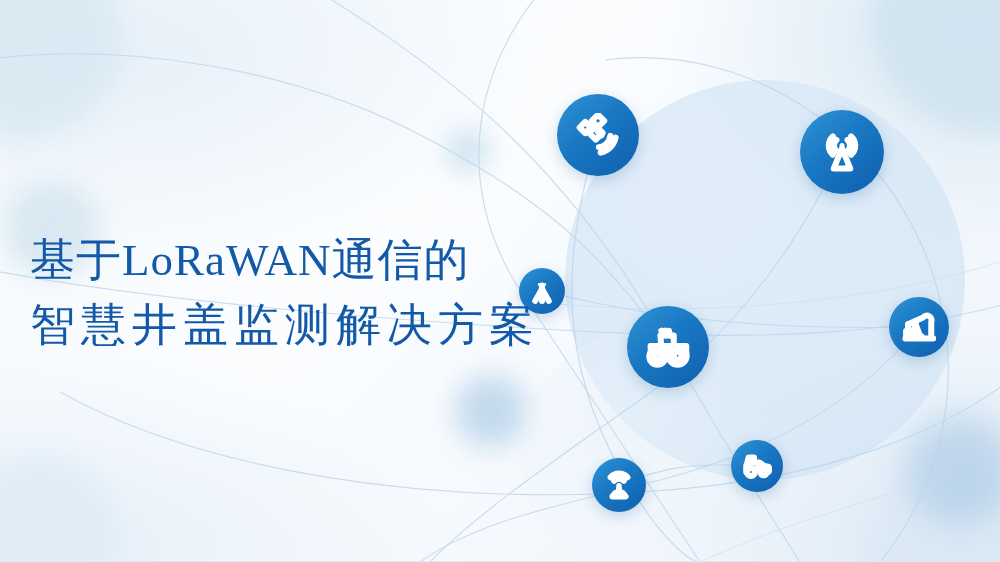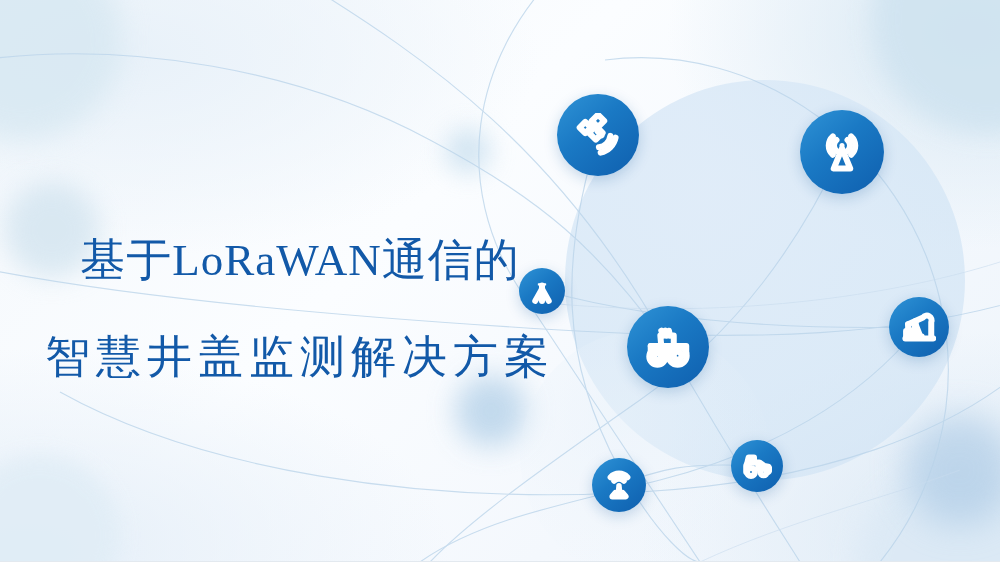--- a/index.html
+++ b/index.html
@@ -11,21 +11,20 @@
   #slide{
     position:relative;width:1000px;height:562px;overflow:hidden;
     background:
       radial-gradient(ellipse 70% 60% at 12% 10%, #e8f1f9 0%, rgba(232,241,249,0) 60%),
       radial-gradient(ellipse 55% 70% at 97% 6%, #d8e8f3 0%, rgba(216,232,243,0) 55%),
       radial-gradient(ellipse 60% 60% at 100% 95%, #dce9f5 0%, rgba(220,233,245,0) 60%),
       radial-gradient(ellipse 70% 60% at 3% 98%, #e4eef8 0%, rgba(228,238,248,0) 60%),
       linear-gradient(135deg,#f4f8fc 0%,#fbfdff 40%,#f4f8fd 70%,#eef5fb 100%);
     border-bottom:1px solid #e3e9ef;
     box-sizing:border-box;
-    text-align:center;
   }
 
   
   .blob{position:absolute;border-radius:50%;pointer-events:none;}
   .blob-tl{left:-78px;top:-60px;width:200px;height:200px;
     background:#d5e7f1;opacity:.75;filter:blur(14px);}
   .blob-left-mid{left:4px;top:182px;width:96px;height:96px;
     background:#cfe2ee;opacity:.72;filter:blur(13px);}
   .blob-bl{left:-40px;top:455px;width:160px;height:160px;
     background:#e0edf6;opacity:.85;filter:blur(10px);}
@@ -59,21 +58,21 @@
   
   .title-block{
     position:absolute;left:30px;top:228px;width:540px;
   }
   .title-line{
     font-family:"Liberation Serif","DejaVu Serif",serif;
     font-size:45px;line-height:1.44;
     font-weight:400;letter-spacing:1px;
     color:#1259a8;white-space:nowrap;
   }
-  .title-line.l2{letter-spacing:6px;margin-top:32px;}
+  .title-line.l2{letter-spacing:6px;}
 
   
   .node{
     position:absolute;border-radius:50%;
     display:flex;align-items:center;justify-content:center;
     background:linear-gradient(140deg,#2f93d6 0%,#1a79c4 42%,#0f5fae 100%);
     box-shadow:0 4px 14px rgba(19,86,155,.22);
   }
   .node svg{display:block;}
   .node svg *{

